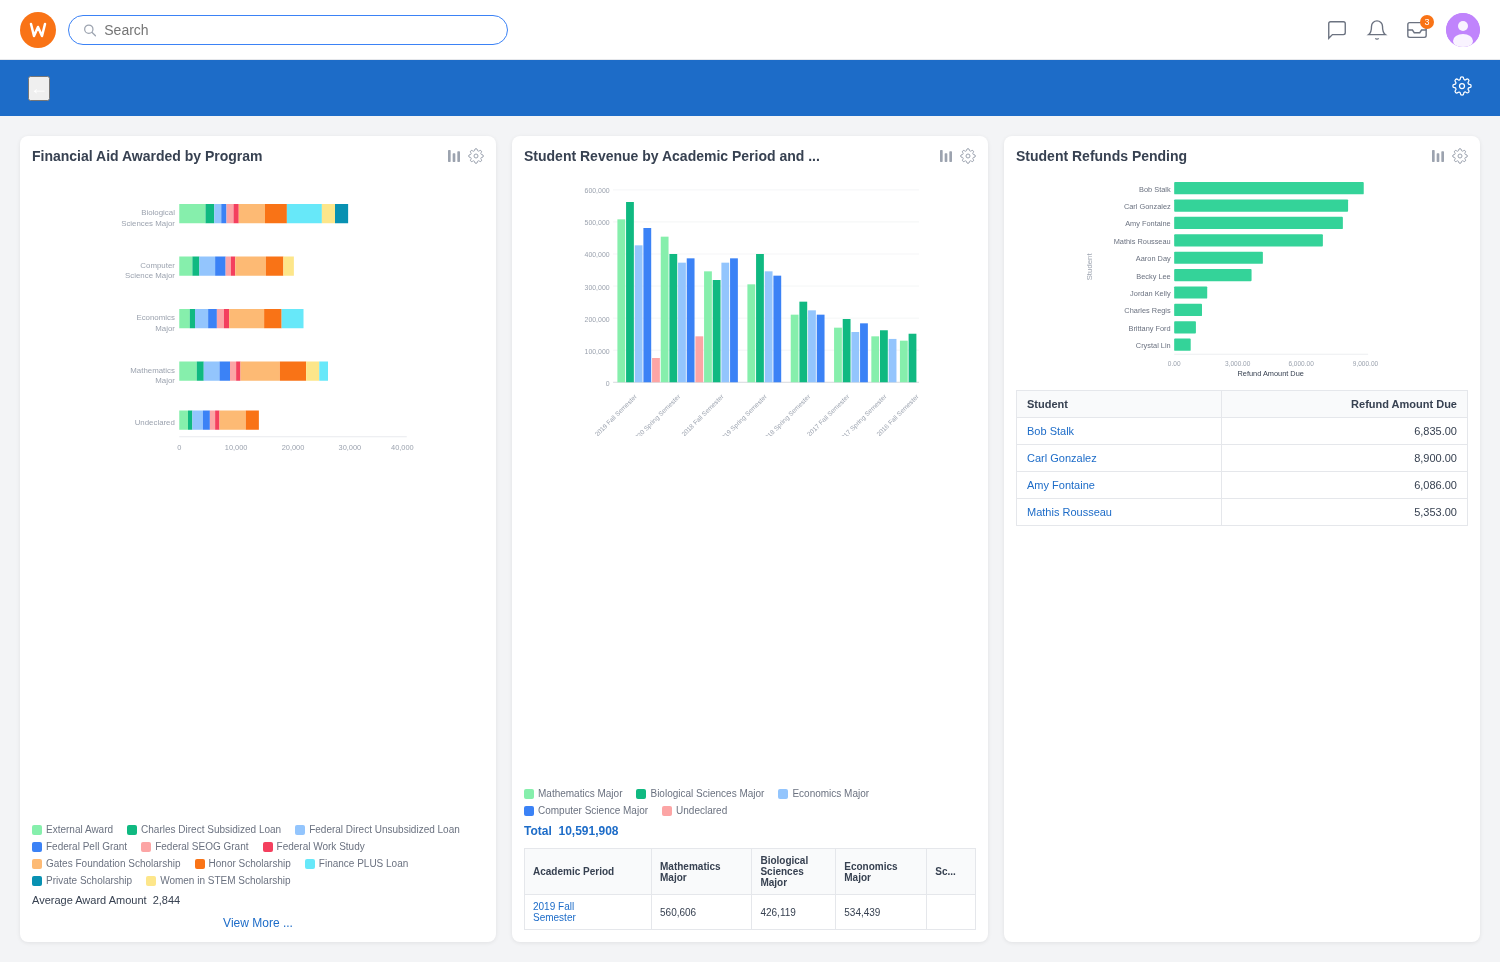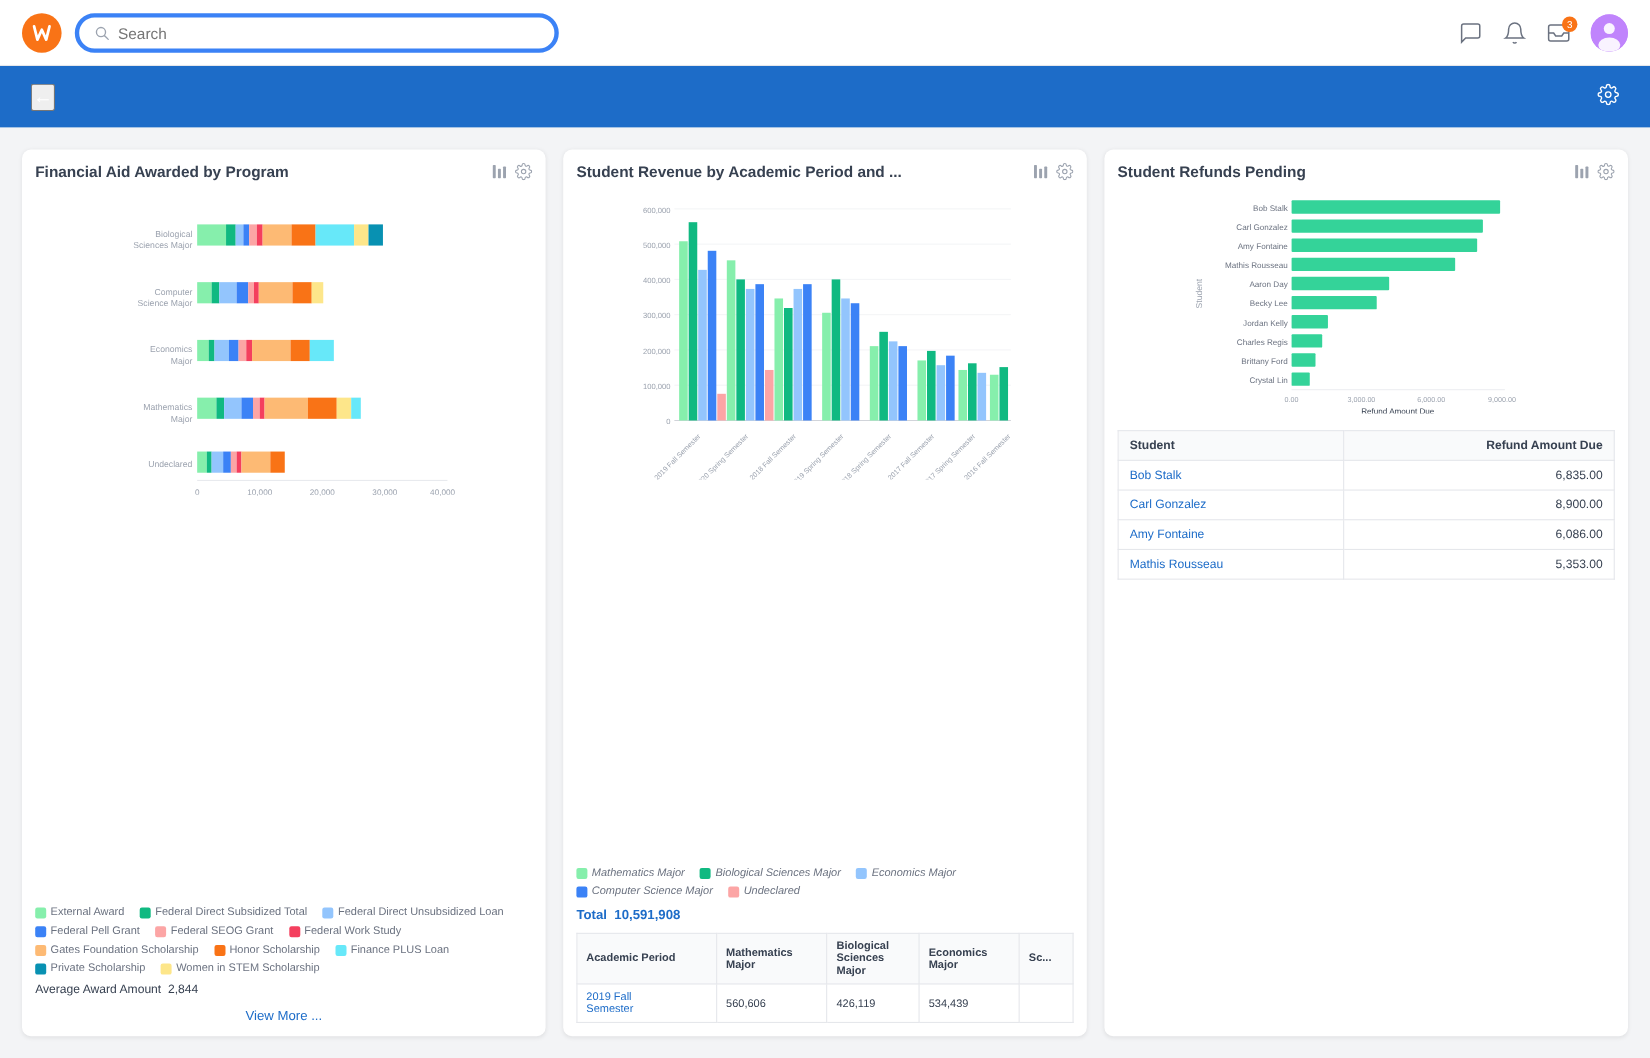--- a/index.html
+++ b/index.html
@@ -17,21 +17,21 @@
     }
     .logo-circle {
       width: 36px; height: 36px;
       background: #f97316;
       border-radius: 50%;
       display: flex; align-items: center; justify-content: center;
       color: white; font-weight: bold; font-size: 14px;
     }
     .search-box {
       display: flex; align-items: center;
-      border: 4px solid #3b82f6;
+      border: 1px solid #3b82f6;
       border-radius: 20px;
       padding: 6px 14px;
       gap: 8px;
       width: 440px;
       background: #fff;
     }
     .search-box input {
       border: none; outline: none; font-size: 14px; color: #6b7280; width: 100%;
     }
     .nav-right { margin-left: auto; display: flex; align-items: center; gap: 18px; }
@@ -86,21 +86,21 @@
 
     
     .legend { display: flex; flex-wrap: wrap; gap: 6px 14px; margin-top: 10px; }
     .legend-item { display: flex; align-items: center; gap: 4px; font-size: 10px; color: #6b7280; }
     .legend-swatch { width: 10px; height: 10px; border-radius: 2px; flex-shrink: 0; }
 
     .avg-award { font-size: 11px; color: #6b7280; margin-top: 8px; }
     .avg-award span { color: #374151; font-weight: 500; }
     .view-more { text-align: center; color: #1d6cc8; font-size: 12px; margin-top: 10px; cursor: pointer; }
 
-    .revenue-legend { display: flex; flex-wrap: wrap; gap: 6px 14px; margin-top: 8px; font-style: italic; }
+    .revenue-legend { display: flex; flex-wrap: wrap; gap: 6px 14px; margin-top: 8px; }
     .total-line { font-size: 12px; color: #6b7280; margin-top: 8px; }
     .total-line span { color: #1d6cc8; font-weight: 600; }
 
     
     .rev-table { margin-top: 10px; border-collapse: collapse; width: 100%; font-size: 10px; }
     .rev-table th { background: #f9fafb; padding: 6px 8px; text-align: left; border: 1px solid #e5e7eb; color: #374151; font-weight: 600; font-size: 10px; }
     .rev-table td { padding: 6px 8px; border: 1px solid #e5e7eb; color: #374151; font-size: 10px; }
     .rev-table td.link { color: #1d6cc8; cursor: pointer; }
 
     .refund-amount { font-size: 12px; color: #6b7280; margin-top: 8px; }
@@ -261,21 +261,21 @@
       </svg>
     </div>
 
     <div class="legend">
       <div class="legend-item">
           <div class="legend-swatch" style="background:#86efac"></div>
           <span>External Award</span>
         </div>
       <div class="legend-item">
           <div class="legend-swatch" style="background:#10b981"></div>
-          <span>Federal Direct Subsidized Total</span>
+          <span>Charles Direct Subsidized Loan</span>
         </div>
       <div class="legend-item">
           <div class="legend-swatch" style="background:#93c5fd"></div>
           <span>Federal Direct Unsubsidized Loan</span>
         </div>
       <div class="legend-item">
           <div class="legend-swatch" style="background:#3b82f6"></div>
           <span>Federal Pell Grant</span>
         </div>
       <div class="legend-item">

